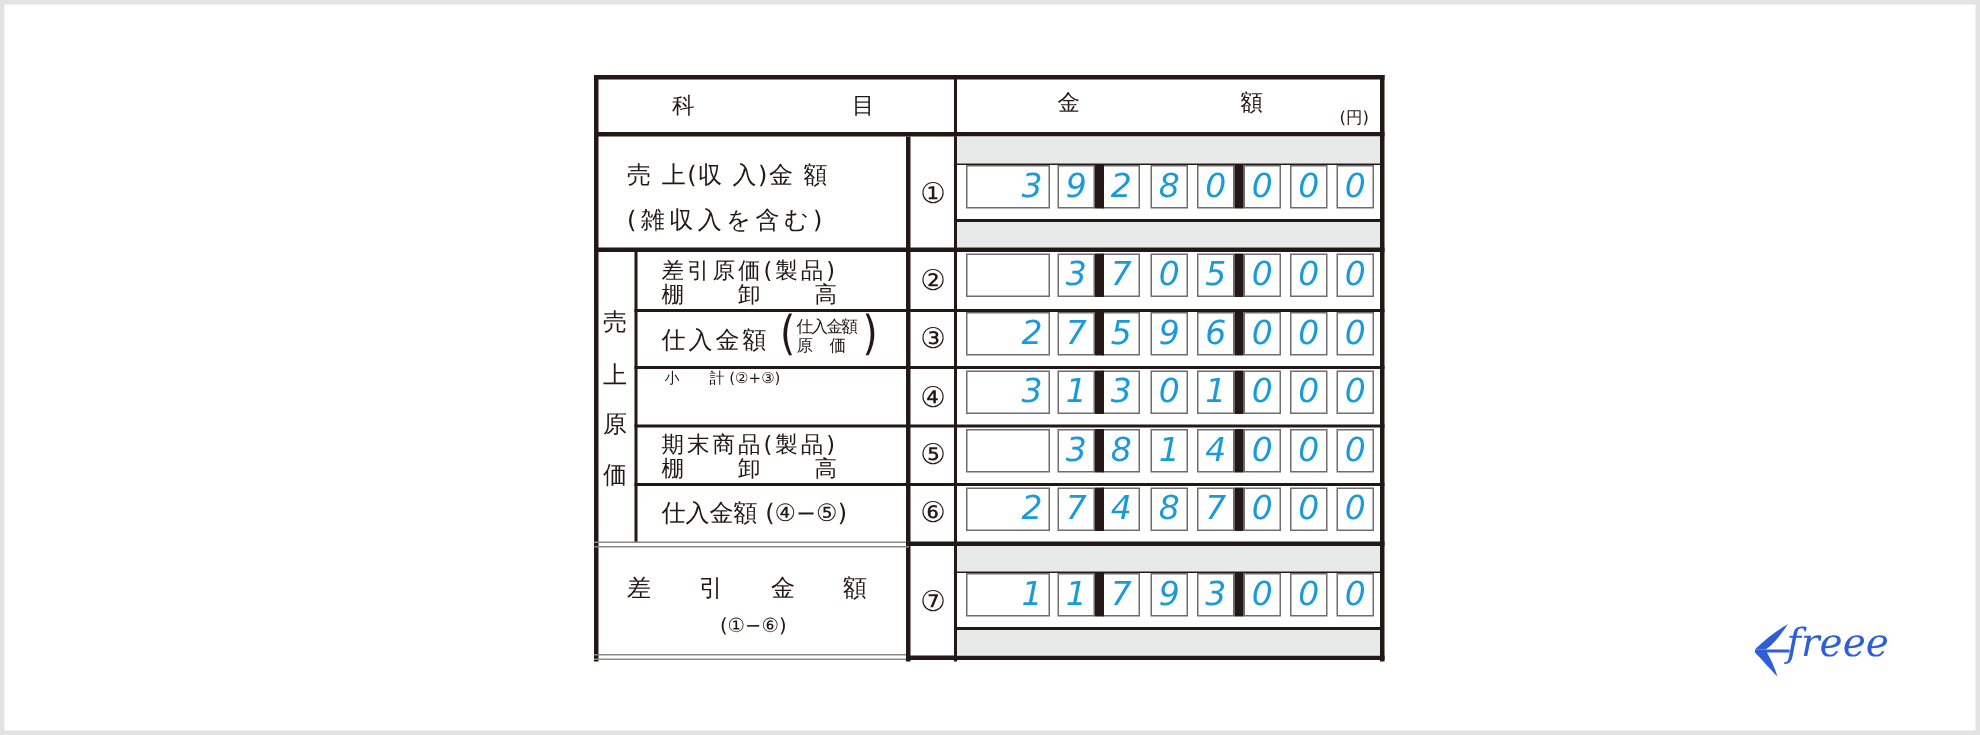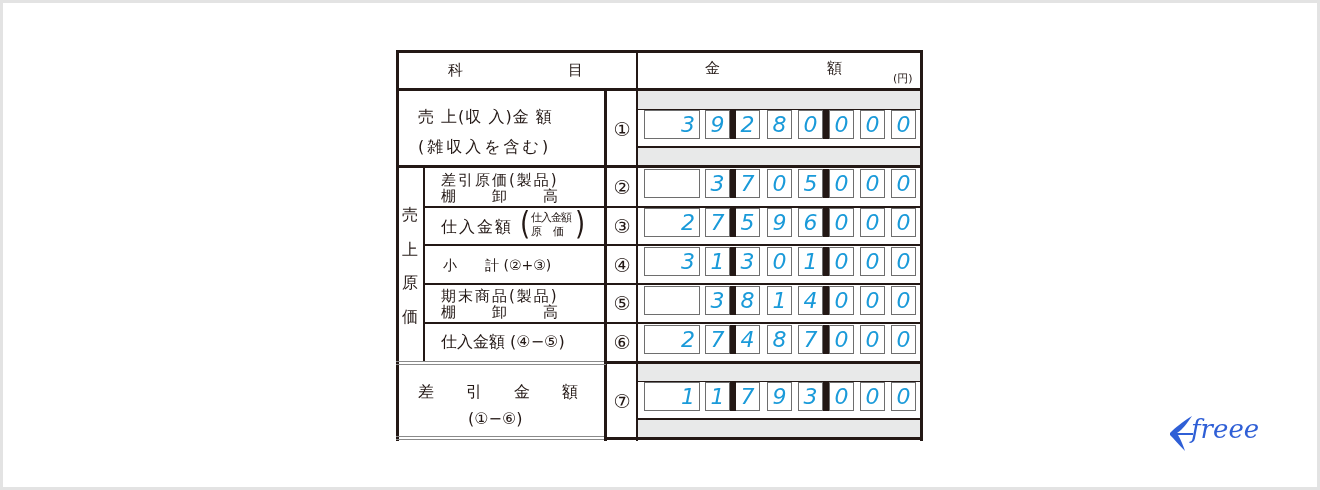--- a/index.html
+++ b/index.html
@@ -77,42 +77,42 @@
   <div class="abs" style="left:27px;top:156px;width:500px;height:2px;background:#231815;"></div>
 
   <span class="txt" style="left:45px;top:169px;font-size:16px;letter-spacing:2px;">仕入金額</span>
   <span class="txt" style="left:124px;top:160px;font-size:26px;transform:scaleY(1.2);">(</span>
   <span class="txt" style="left:135px;top:162px;font-size:11px;letter-spacing:-1px;">仕入金額</span>
   <span class="txt" style="left:135px;top:176px;font-size:11px;font-family:Liberation Serif, serif;">原　価</span>
   <span class="txt" style="left:179px;top:160px;font-size:26px;transform:scaleY(1.2);">)</span>
   <span class="circ" style="left:211px;top:167px;">③</span>
   <div class="abs" style="left:27px;top:194px;width:500px;height:2px;background:#231815;"></div>
 
-  <span class="txt" style="left:47px;top:208px;font-size:14px;">小　　計 (②+③)</span>
+  <span class="txt" style="left:47px;top:198px;font-size:10px;">小　　計 (②+③)</span>
   <span class="circ" style="left:211px;top:206px;">④</span>
   <div class="abs" style="left:27px;top:233px;width:500px;height:2px;background:#231815;"></div>
 
   <span class="txt" style="left:45px;top:239px;letter-spacing:2px;">期末商品(製品)</span>
   <span class="txt" style="left:45px;top:255px;letter-spacing:2px;">棚　　卸　　高</span>
   <span class="circ" style="left:211px;top:244px;">⑤</span>
   <div class="abs" style="left:27px;top:272px;width:500px;height:2px;background:#231815;"></div>
 
   <span class="txt" style="left:45px;top:284px;font-size:16px;">仕入金額 (④−⑤)</span>
   <span class="circ" style="left:211px;top:283px;">⑥</span>
 
   <div class="abs" style="left:0;top:311px;width:210px;height:1px;background:#8a8a8a;"></div>
   <div class="abs" style="left:0;top:314px;width:210px;height:1px;background:#8a8a8a;"></div>
   <div class="abs" style="left:208px;top:311px;width:319px;height:3px;background:#231815;"></div>
 
   <div class="gray" style="left:242px;top:314px;width:282px;height:17px;"></div>
   <div class="abs" style="left:242px;top:331px;width:282px;height:1px;background:#231815;"></div>
   <div class="abs" style="left:242px;top:368px;width:282px;height:2px;background:#231815;"></div>
   <div class="gray" style="left:242px;top:370px;width:282px;height:17px;"></div>
   <span class="txt" style="left:22px;top:334px;font-size:16px;">差　　引　　金　　額</span>
-  <span class="txt" style="left:72px;top:361px;font-size:16px;text-align:right;">(①−⑥)</span>
+  <span class="txt" style="left:84px;top:361px;font-size:13px;text-align:right;">(①−⑥)</span>
   <span class="circ" style="left:211px;top:342px;">⑦</span>
 
   <div id="digit-rows">
       <div class="digit-box wide" style="left: 248px; top: 60px; width: 56px;">3</div>
       <div class="digit-box narrow" style="left: 309px; top: 60px; width: 25px;">9</div>
       <div class="digit-box narrow" style="left: 339px; top: 60px; width: 25px;">2</div>
       <div class="digit-box narrow" style="left: 371px; top: 60px; width: 25px;">8</div>
       <div class="digit-box narrow" style="left: 402px; top: 60px; width: 25px;">0</div>
       <div class="digit-box narrow" style="left: 433px; top: 60px; width: 25px;">0</div>
       <div class="digit-box narrow" style="left: 464px; top: 60px; width: 25px;">0</div>

